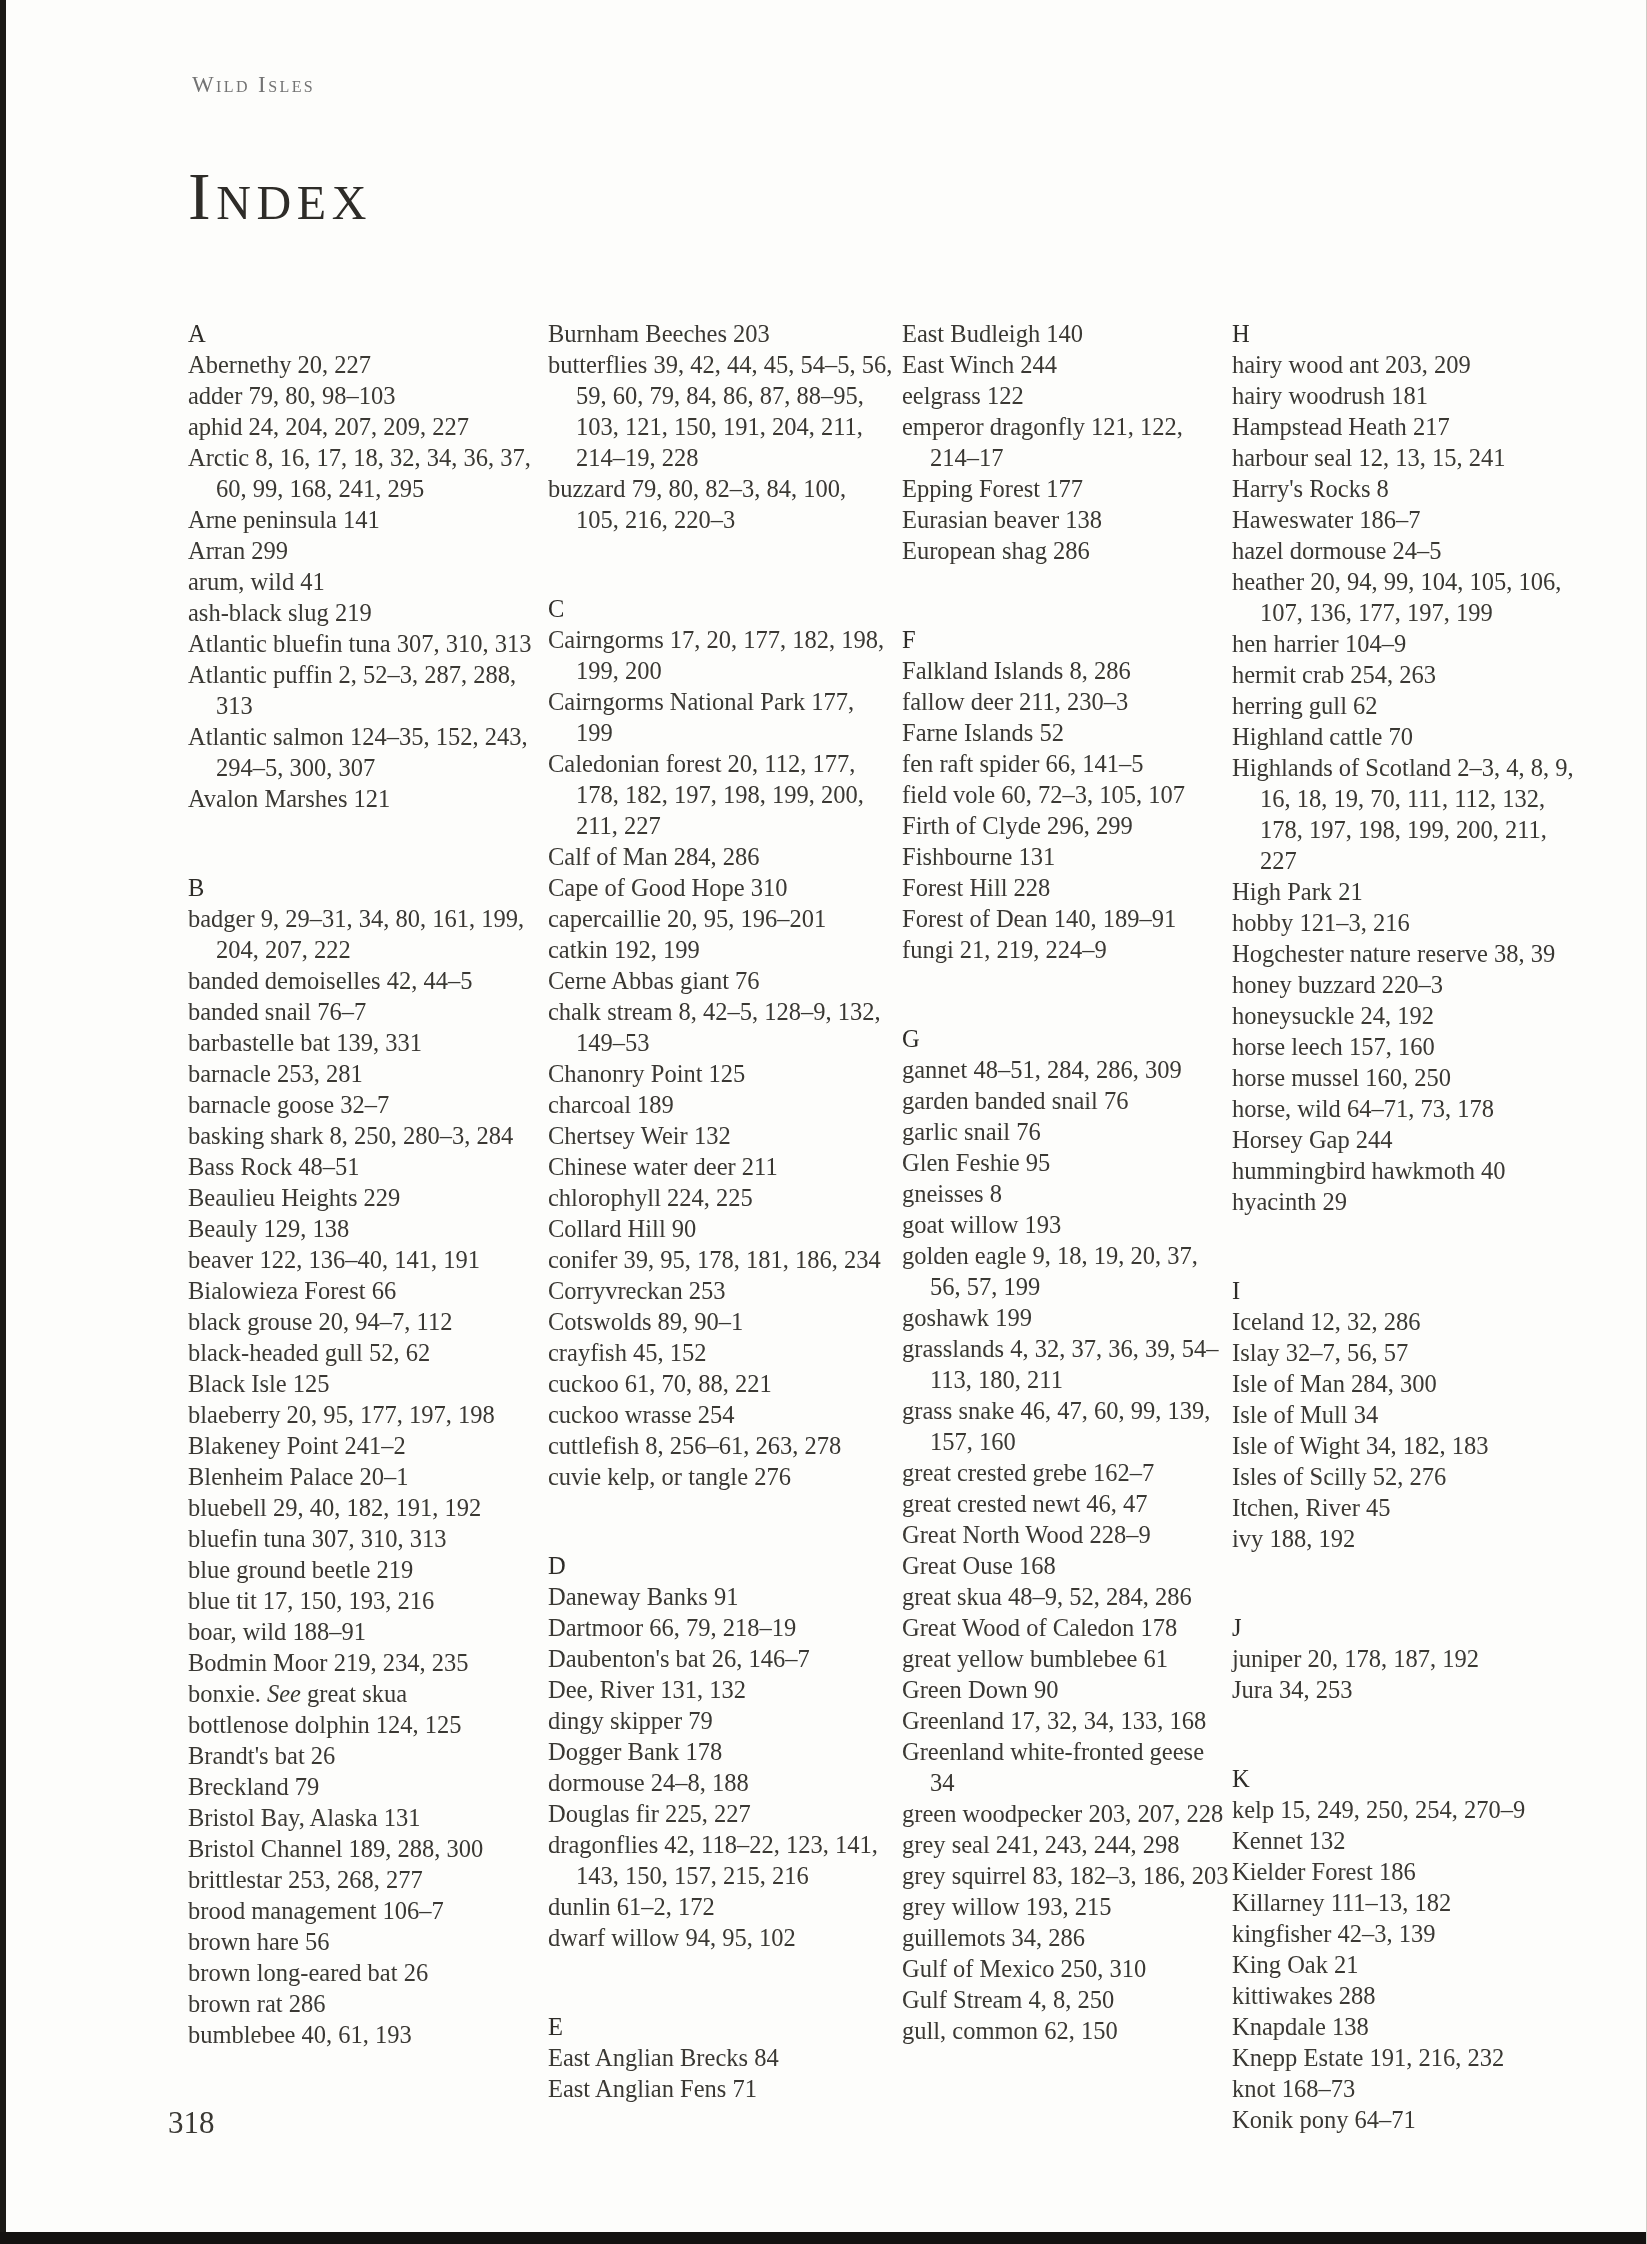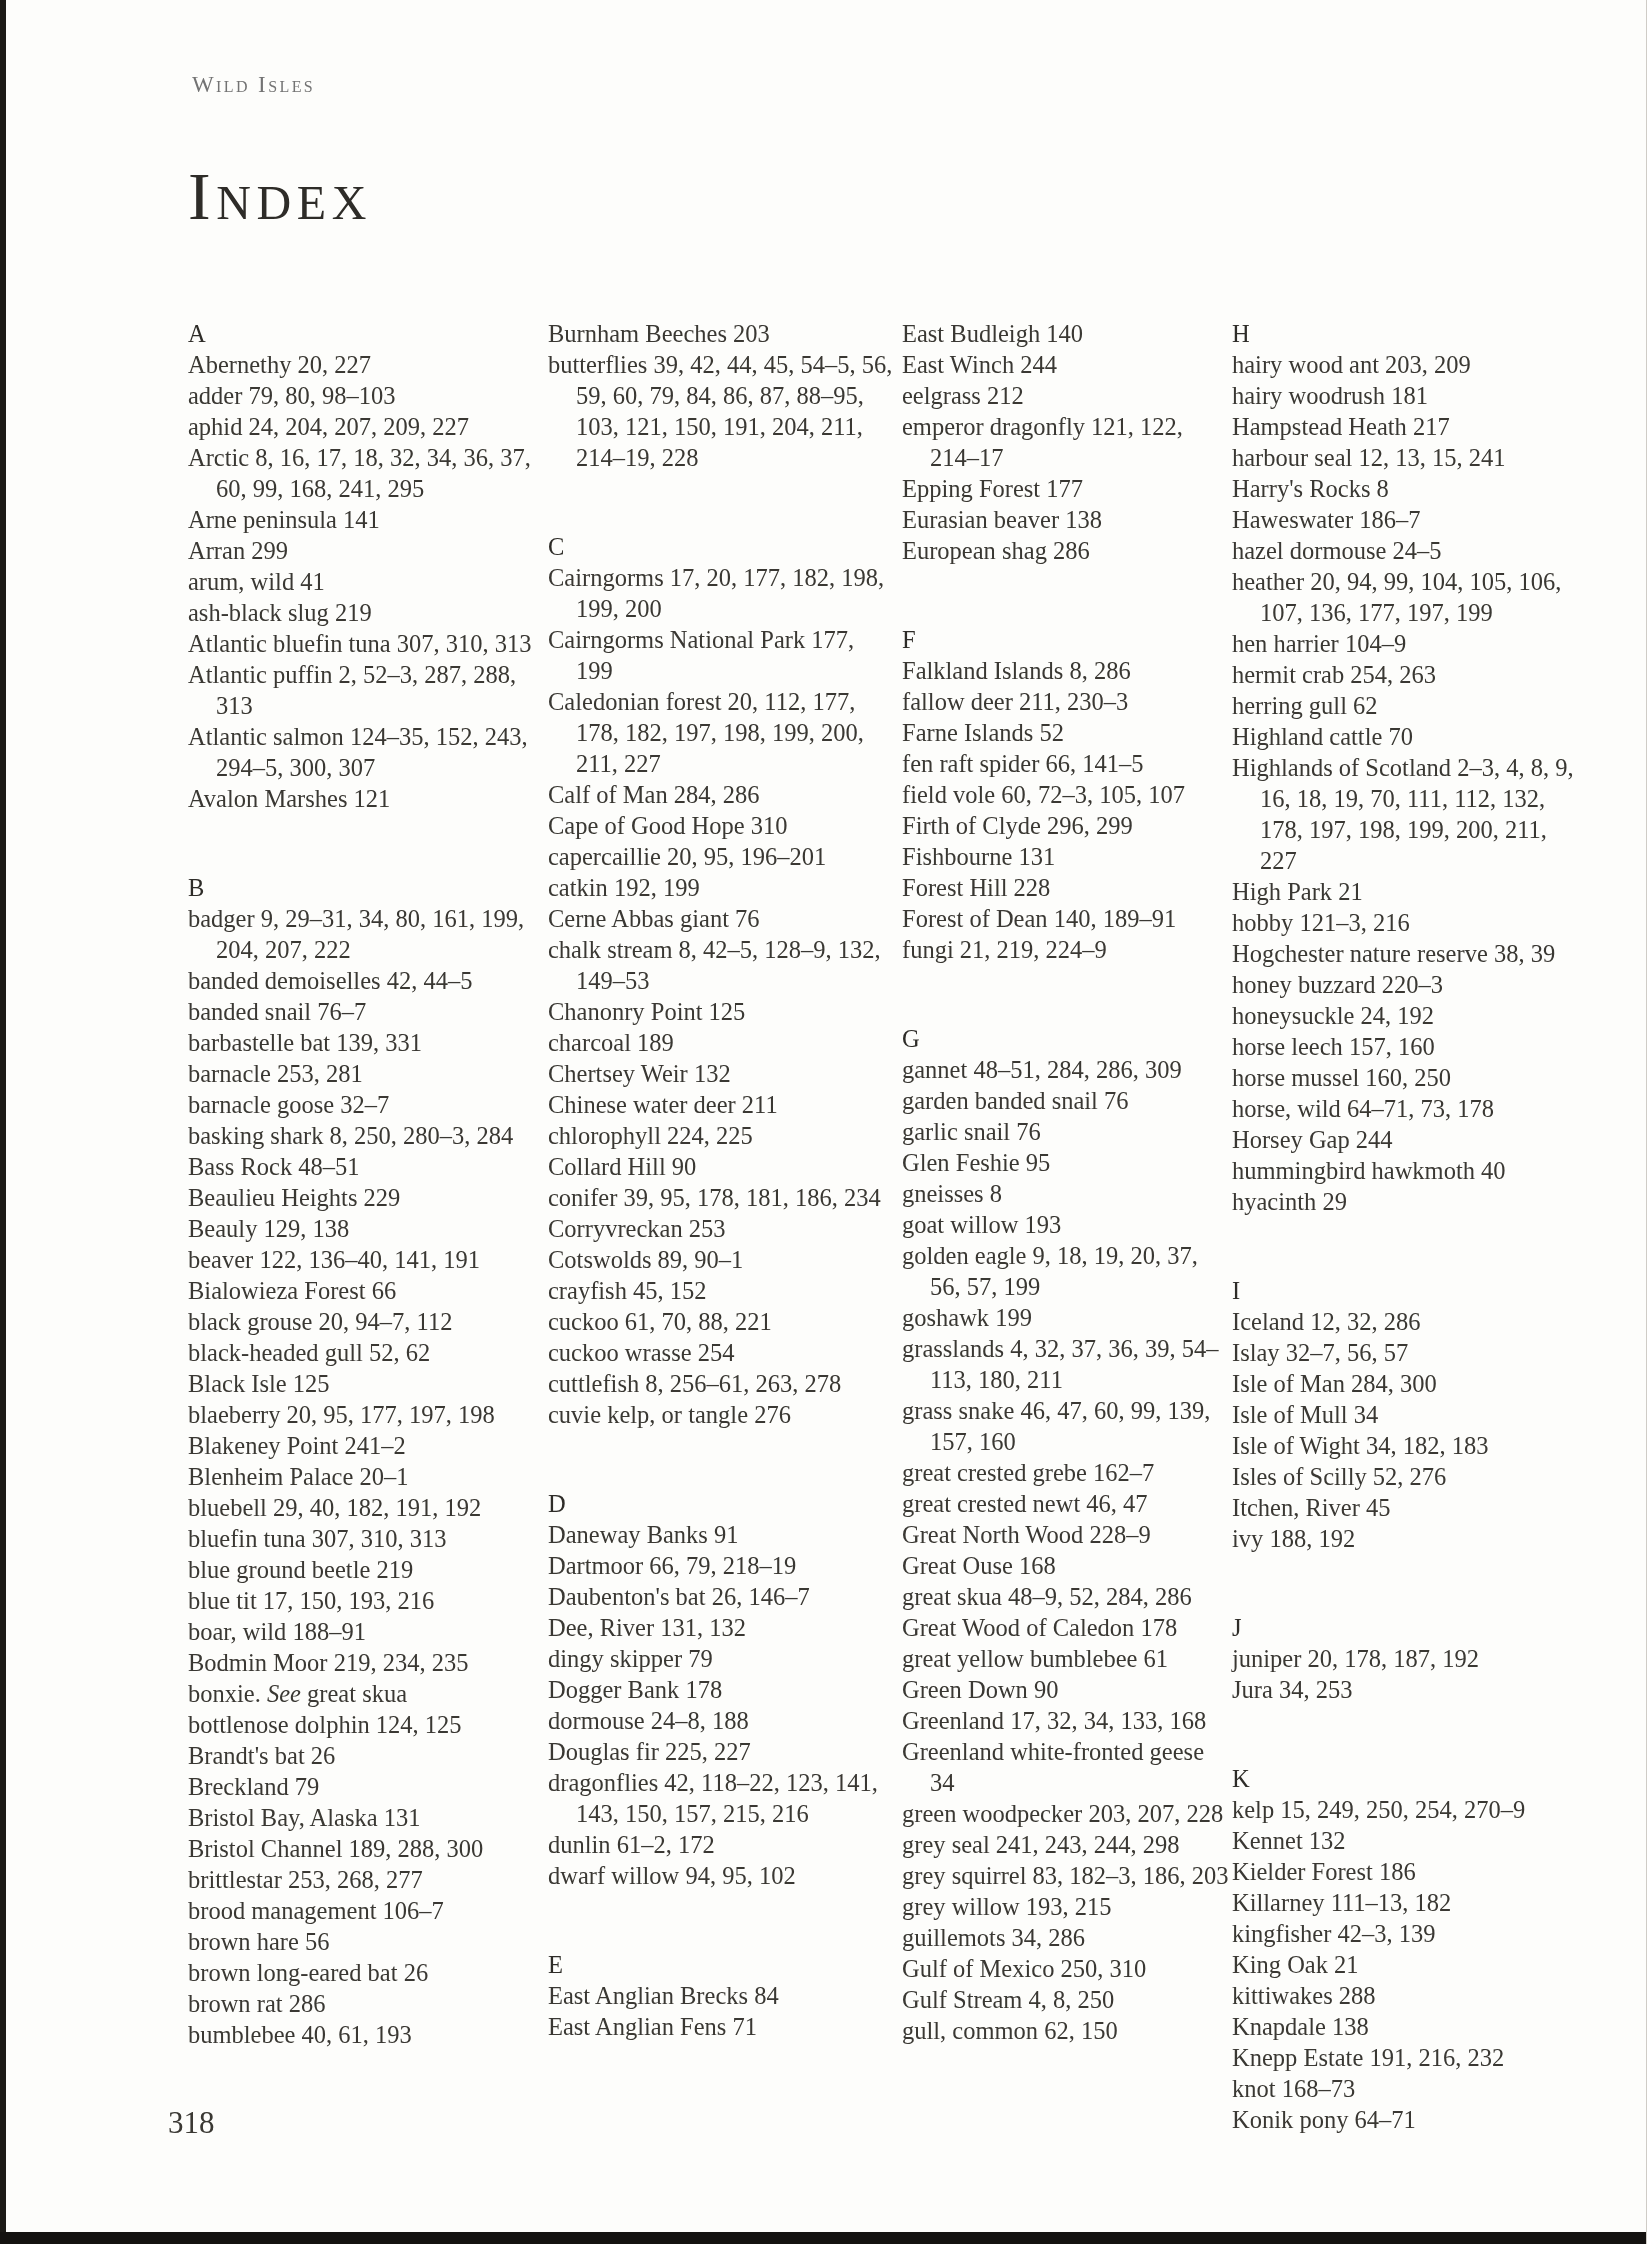--- a/index.html
+++ b/index.html
@@ -144,20 +144,21 @@
         <div class="entry">brown hare 56</div>
         <div class="entry">brown long-eared bat 26</div>
         <div class="entry">brown rat 286</div>
         <div class="entry">bumblebee 40, 61, 193</div>
       </div>
     </div>
     <div class="col c2">
       <div class="block">
         <div class="entry">Burnham Beeches 203</div>
         <div class="entry">butterflies 39, 42, 44, 45, 54–5, 56, 59, 60, 79, 84, 86, 87, 88–95, 103, 121, 150, 191, 204, 211, 214–19, 228</div>
+        <div class="entry">buzzard 79, 80, 82–3, 84, 100, 105, 216, 220–3</div>
       </div>
       <div class="block">
         <div class="letter">C</div>
         <div class="entry">Cairngorms 17, 20, 177, 182, 198, 199, 200</div>
         <div class="entry">Cairngorms National Park 177, 199</div>
         <div class="entry">Caledonian forest 20, 112, 177, 178, 182, 197, 198, 199, 200, 211, 227</div>
         <div class="entry">Calf of Man 284, 286</div>
         <div class="entry">Cape of Good Hope 310</div>
         <div class="entry">capercaillie 20, 95, 196–201</div>
         <div class="entry">catkin 192, 199</div>
@@ -195,21 +196,21 @@
       <div class="block">
         <div class="letter">E</div>
         <div class="entry">East Anglian Brecks 84</div>
         <div class="entry">East Anglian Fens 71</div>
       </div>
     </div>
     <div class="col c3">
       <div class="block">
         <div class="entry">East Budleigh 140</div>
         <div class="entry">East Winch 244</div>
-        <div class="entry">eelgrass 212</div>
+        <div class="entry">eelgrass 122</div>
         <div class="entry">emperor dragonfly 121, 122, 214–17</div>
         <div class="entry">Epping Forest 177</div>
         <div class="entry">Eurasian beaver 138</div>
         <div class="entry">European shag 286</div>
       </div>
       <div class="block">
         <div class="letter">F</div>
         <div class="entry">Falkland Islands 8, 286</div>
         <div class="entry">fallow deer 211, 230–3</div>
         <div class="entry">Farne Islands 52</div>

